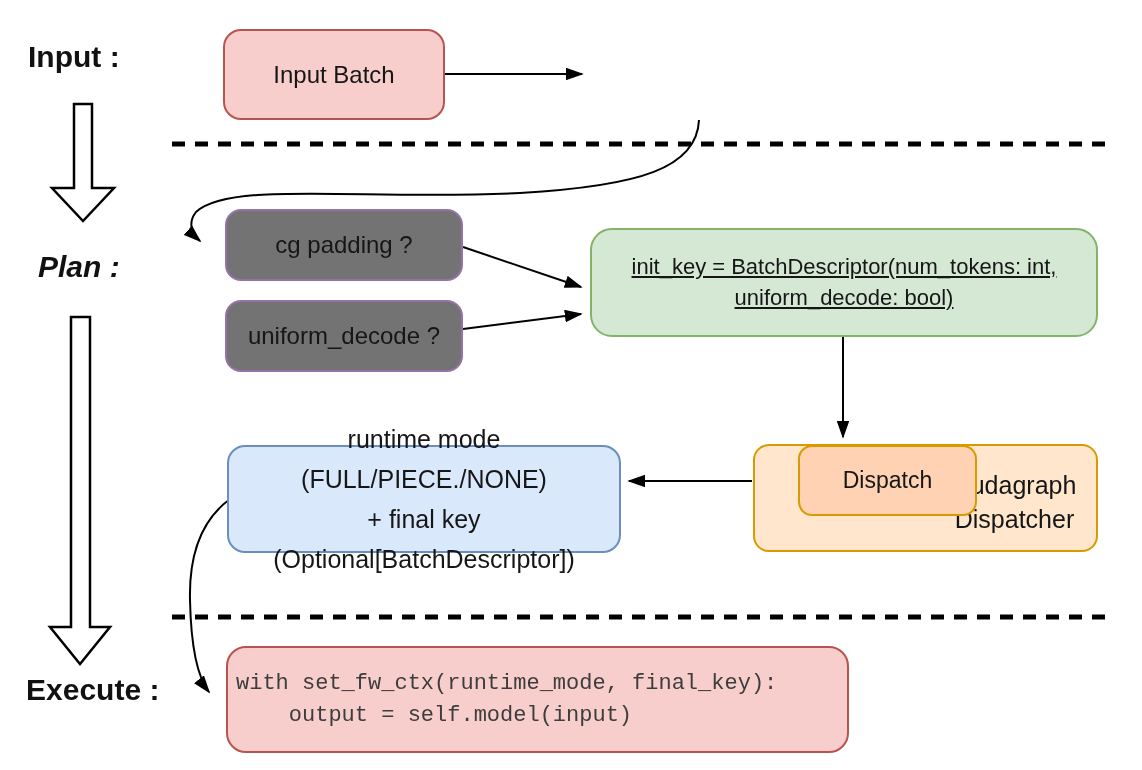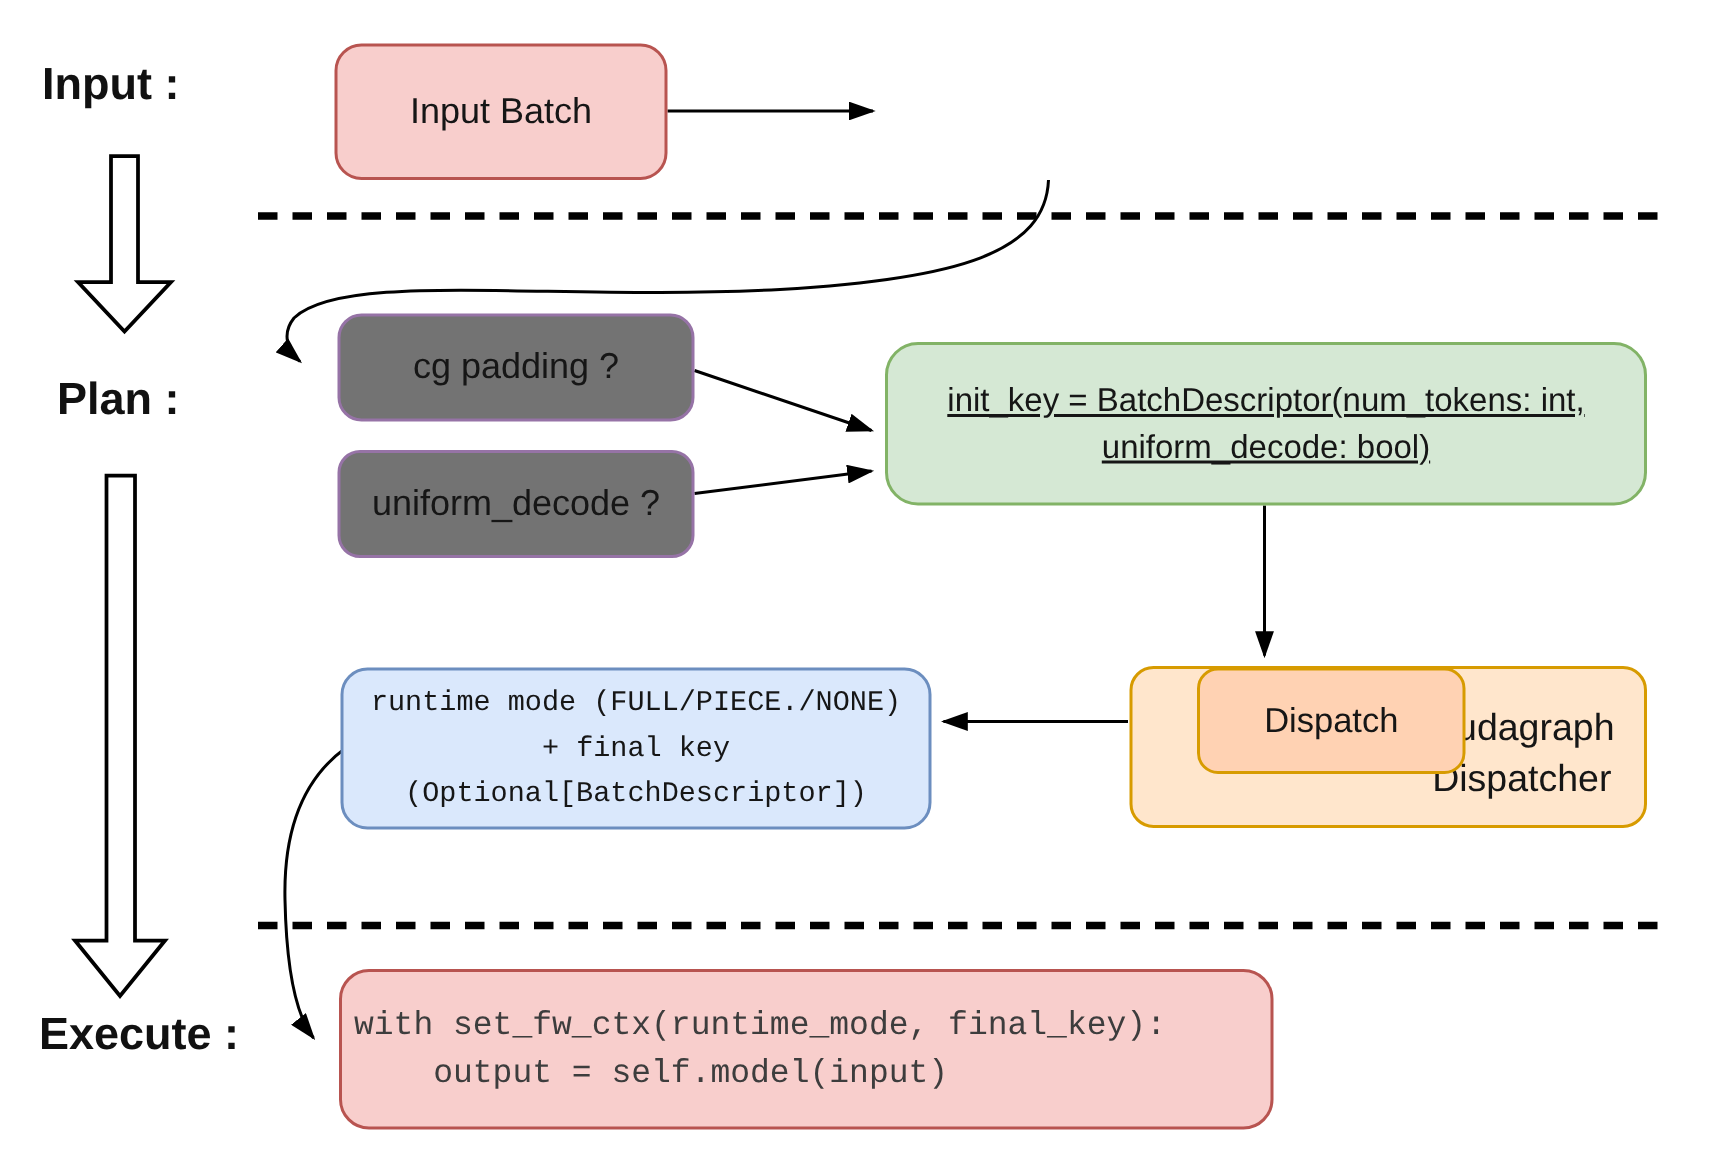--- a/index.html
+++ b/index.html
@@ -33,23 +33,23 @@
   .yellow {background:#fff2cc;border-color:#d6b656;border-radius:18px;}
   .purple {background:#737373;border-color:#9673a6;border-radius:16px;}
   .green  {background:#d5e8d4;border-color:#82b366;border-radius:22px;}
   .blue   {background:#dae8fc;border-color:#6c8ebf;border-radius:18px;}
   .orange-outer{background:#ffe6cc;border-color:#d79b00;border-radius:16px;}
   .orange-inner{background:#ffd2b3;border-color:#d79b00;border-radius:14px;}
 
   .n-input-batch   {left:223px;top:29px;width:222px;height:91px;font-size:24px;}
   .n-preprocess    {left:590px;top:29px;width:218px;height:91px;font-size:24px;}
   .n-cg-padding    {left:225px;top:209px;width:238px;height:72px;font-size:24px;}
-  .n-uniform-decode{left:225px;top:300px;width:238px;height:72px;font-size:24px;border-radius:15px;}
+  .n-uniform-decode{left:225px;top:300px;width:238px;height:72px;font-size:24px;}
   .n-init-key      {left:590px;top:228px;width:508px;height:109px;font-size:22px;line-height:1.4;text-decoration:underline;}
-  .n-runtime       {left:227px;top:445px;width:394px;height:108px;font-size:19px;line-height:1.6;font-family:Liberation Mono, monospace;}
+  .n-runtime       {left:227px;top:445px;width:394px;height:108px;font-size:25px;line-height:1.6;}
   .n-cudagraph     {left:753px;top:444px;width:345px;height:108px;}
   .n-dispatch      {left:754px;top:445px;width:179px;height:71px;font-size:23px;margin-left:44px;}
   .cudagraph-text{
     position:absolute;left:182px;top:22px;width:155px;
     font-size:25px;line-height:34px;color:#161616;
   }
   .n-execute-code{
     left:226px;top:646px;width:623px;height:107px;
     border-radius:20px;
     align-items:flex-start;justify-content:center;
@@ -82,21 +82,21 @@
     <line x1="445" y1="74" x2="582" y2="74" stroke="#000" stroke-width="2" marker-end="url(#ah)"></line>
     <path d="M699,120 C697,168 640,186 520,193 C370,201 230,180 196,212 C188,222 191,233 200,241" fill="none" stroke="#000" stroke-width="2" marker-end="url(#ah)"></path>
     <line x1="463" y1="247" x2="581" y2="287" stroke="#000" stroke-width="2" marker-end="url(#ah)"></line>
     <line x1="463" y1="329" x2="581" y2="314" stroke="#000" stroke-width="2" marker-end="url(#ah)"></line>
     <line x1="843" y1="337" x2="843" y2="437" stroke="#000" stroke-width="2" marker-end="url(#ah)"></line>
     <line x1="752" y1="481" x2="629" y2="481" stroke="#000" stroke-width="2" marker-end="url(#ah)"></line>
     <path d="M230,499 C200,521 189,558 190,600 C191,648 198,678 209,692" fill="none" stroke="#000" stroke-width="2" marker-end="url(#ah)"></path>
   </svg>
 
   <div class="section-label" style="left:28px;top:40px;">Input :</div>
-  <div class="section-label" style="left:38px;top:250px;">Plan :</div>
+  <div class="section-label" style="left:38px;top:250px;font-style:italic;">Plan :</div>
   <div class="section-label" style="left:26px;top:673px;">Execute :</div>
 
   <div class="node red n-input-batch">
     <span>Input Batch</span>
   </div>
 
 
   <div class="node purple n-cg-padding">
     <span>cg padding ?</span>
   </div>

